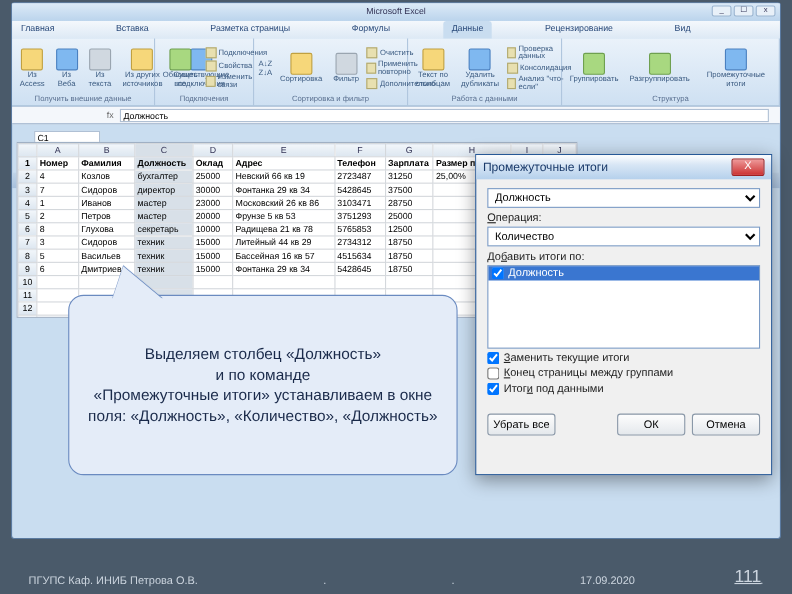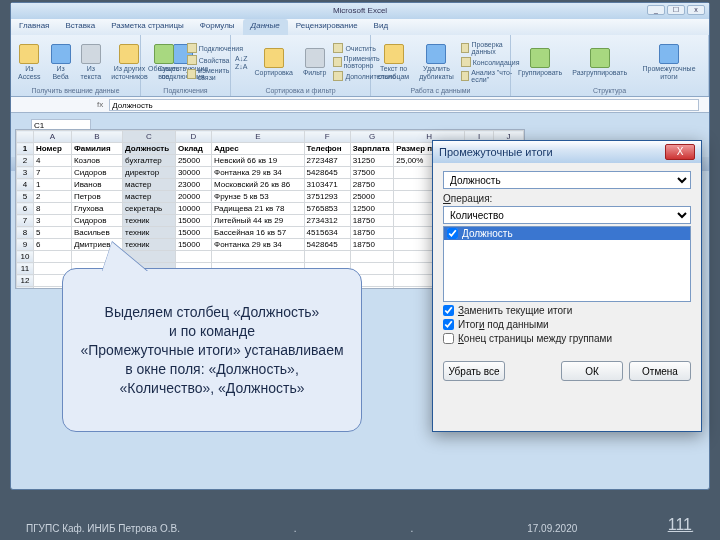--- a/index.html
+++ b/index.html
@@ -1,23 +1,23 @@
 <!DOCTYPE html>
 <html><head>
 <meta charset="utf-8">
 <style>
   * { box-sizing: border-box; margin: 0; padding: 0; font-family: "Segoe UI", Tahoma, sans-serif; }
   body { width: 720px; height: 540px; background: #4A5A6A; overflow: hidden; position: relative; }
   .excel { position: absolute; left: 10px; top: 2px; right: 10px; height: 488px; background: #C9DDF0; border: 1px solid #5A7AA0; border-radius: 3px; }
   .titlebar { height: 16px; background: linear-gradient(#DCEAF7,#BBD4EC); font-size: 8px; text-align: center; line-height: 16px; color: #335; position: relative; }
   .titlebar .wctrls { position:absolute; right:4px; top:2px; display:flex; gap:2px;}
   .titlebar .wctrls span{width:18px;height:10px;background:#E8F0F8;border:1px solid #9BB5D0;border-radius:2px;font-size:7px;line-height:8px;text-align:center;}
-  .ribbon-tabs { height: 16px; background: linear-gradient(#F4F8FC,#DDE9F5); display: flex; font-size: 8px; }
+  .ribbon-tabs { height: 16px; background: linear-gradient(#F4F8FC,#DDE9F5); display: flex; font-size: 8px; gap: 40px; }
   .ribbon-tabs .rtab { padding: 2px 8px; color: #2A4A7A; cursor: pointer; }
-  .ribbon-tabs .rtab.active { background: #C9DDF0; border-top-left-radius: 3px; border-top-right-radius: 3px; font-style: italic; }
+  .ribbon-tabs .rtab.active { background: #C9DDF0; border-top-left-radius: 3px; border-top-right-radius: 3px; }
   .ribbon-body { height: 62px; background: linear-gradient(#EAF2FA,#CEE0F2); border-bottom: 1px solid #8DA7C5; display: flex; }
   .rgroup { border-right: 1px solid #B0C6DE; padding: 2px 4px; display: flex; flex-direction: column; justify-content: space-between; font-size: 7px; color: #3A5A80; }
   .rgroup .row { display: flex; gap: 4px; align-items: center; height: 52px;}
   .rbig { display:flex; flex-direction:column; align-items:center; gap:1px; padding: 2px 3px; }
   .ricon { width: 20px; height: 20px; background: #F6D77A; border: 1px solid #C0A040; border-radius: 2px; }
   .ricon.blue{background:#7FB8F0;border-color:#4A80C0;}
   .ricon.green{background:#A8D880;border-color:#6FA050;}
   .ricon.gray{background:#D0D8E0;border-color:#9AA5B0;}
   .rlab { font-size: 7px; text-align: center; line-height: 8px; }
   .rsmallrow{display:flex;gap:2px;align-items:center;font-size:7px;}
@@ -47,21 +47,21 @@
   .listbox { width: 100%; height: 76px; border: 1px solid #7A9AC4; background: #fff; margin-top: 2px; }
   .listbox .item { display: flex; align-items: center; gap: 4px; padding: 1px 3px; font-size: 10px; }
   .listbox .item.sel { background: #3A76D0; color: #fff; }
   .listbox input[type=checkbox]{width:11px;height:11px;}
   .chkrow { display:flex; align-items:center; gap:4px; margin:3px 0; font-size:10px;}
   .chkrow input{width:11px;height:11px;}
   .dlg-btns { display: flex; justify-content: flex-end; gap: 6px; padding: 6px 10px; }
   .btn { min-width: 62px; height: 20px; border: 1px solid #8A98A8; background: linear-gradient(#FDFDFD,#E4E8EC); border-radius: 3px; font-size: 10px; cursor: pointer; }
   .btn.left{margin-right:auto;}
 
-  .callout { position: absolute; left: 62px; top: 268px; width: 300px; height: 186px; }
+  .callout { position: absolute; left: 62px; top: 268px; width: 354px; height: 186px; }
   .bubble { width: 100%; height: 164px; background: #E4ECF8; border: 1px solid #6A8AC0; border-radius: 14px; display: flex; align-items: center; justify-content: center; text-align: center; font-size: 14px; line-height: 19px; color: #1A2A4A; padding: 8px 14px; }
   .tail { position: absolute; left: 40px; top: -26px; width: 0; height: 0; border-left: 10px solid transparent; border-right: 36px solid transparent; border-bottom: 30px solid #E4ECF8; filter: drop-shadow(0 -1px 0 #6A8AC0);}
   .footer { position: absolute; left: 0; right: 0; bottom: 6px; display: flex; justify-content: space-between; font-size: 10px; color: #CBD4DE; padding: 0 26px; margin-top: 12px; }
   .pagenum { position: absolute; right: 28px; bottom: 6px; font-size: 16px; color: #CBD4DE; text-decoration: underline; }
 </style>
 </head>
 <body>
 
 <div class="excel">
   <div class="titlebar">
@@ -405,37 +405,38 @@
 
 <div class="dialog">
   <div class="dlg-title">
     <span>Промежуточные итоги</span>
     <div class="dclose">X</div>
   </div>
   <div class="dlg-body">
     <select class="combo"><option>Должность</option></select>
     <div class="lbl"><span class="u">О</span>перация:</div>
     <select class="combo"><option>Количество</option></select>
+    <div class="lbl">До<span class="u">б</span>авить итоги по:</div>
     <div class="listbox">
       <div class="item sel">
         <input type="checkbox" checked="" style="">
         <span>Должность</span>
       </div>
     </div>
     <div class="chkrow">
         <input type="checkbox" checked="" style="">
         <span><span class="u">З</span>аменить текущие итоги</span>
       </div>
     <div class="chkrow">
+        <input type="checkbox" style="">
+        <span><span class="u">К</span>онец страницы между группами</span>
+      </div>
+    <div class="chkrow">
         <input type="checkbox" checked="" style="">
         <span>Итог<span class="u">и</span> под данными</span>
-      </div>
-    <div class="chkrow">
-        <input type="checkbox" style="">
-        <span><span class="u">К</span>онец страницы между группами</span>
       </div>
   </div>
   <div class="dlg-btns">
     <button class="btn left">Убрать все</button>
     <button class="btn">ОК</button>
     <button class="btn">Отмена</button>
   </div>
 </div>
 
 <div class="callout">

